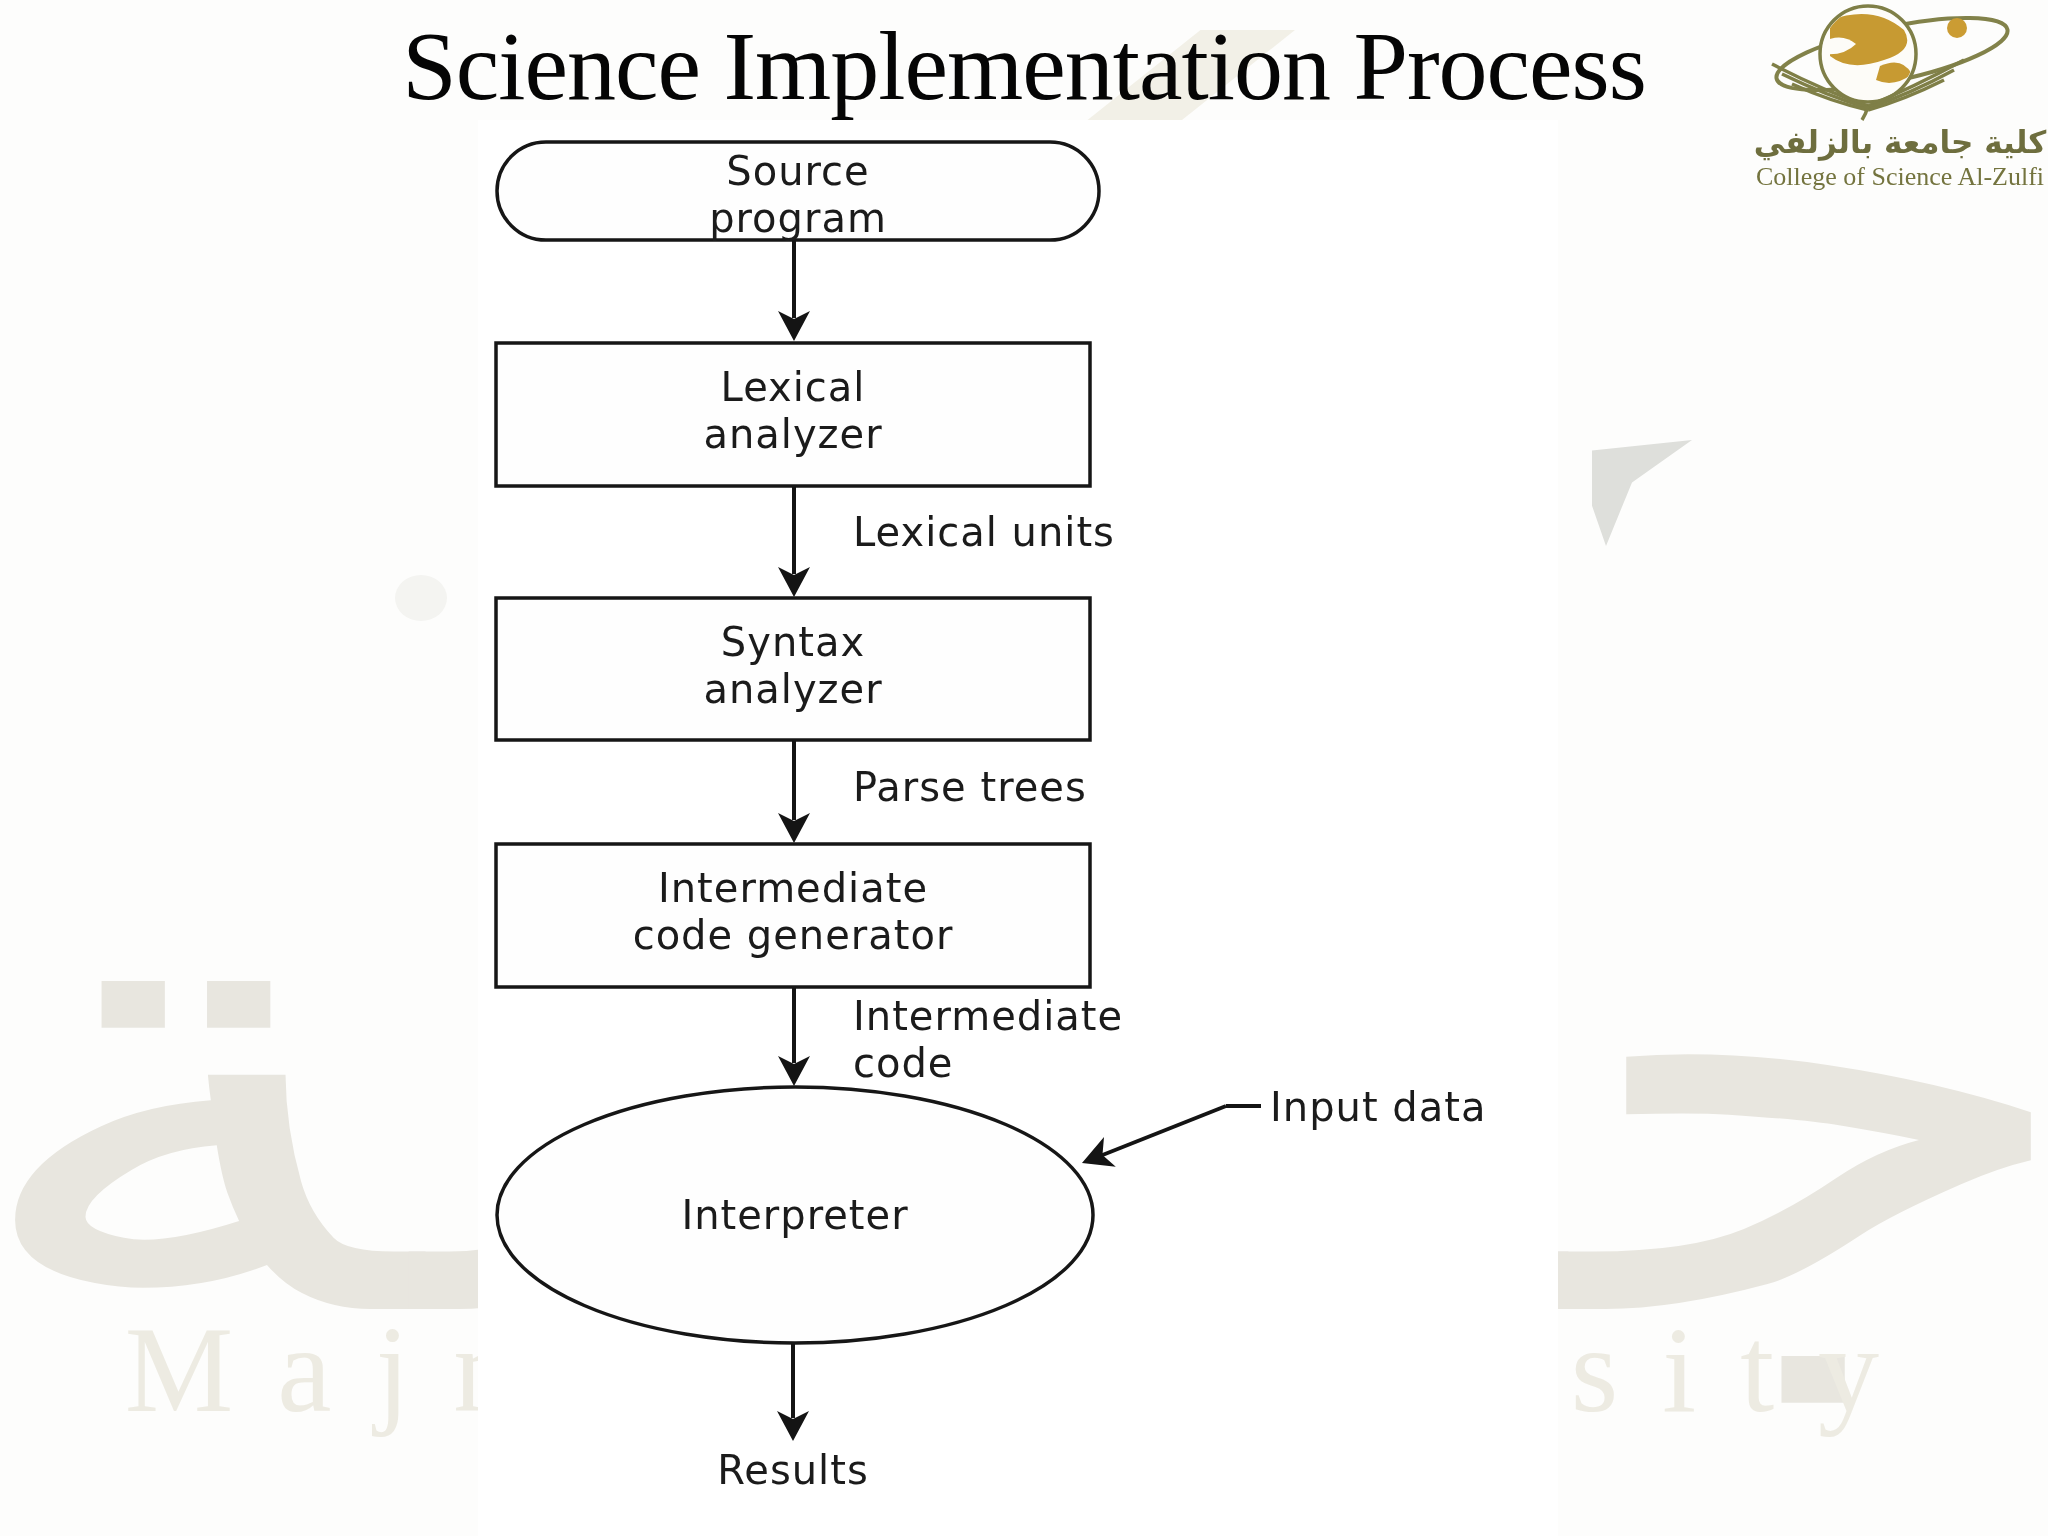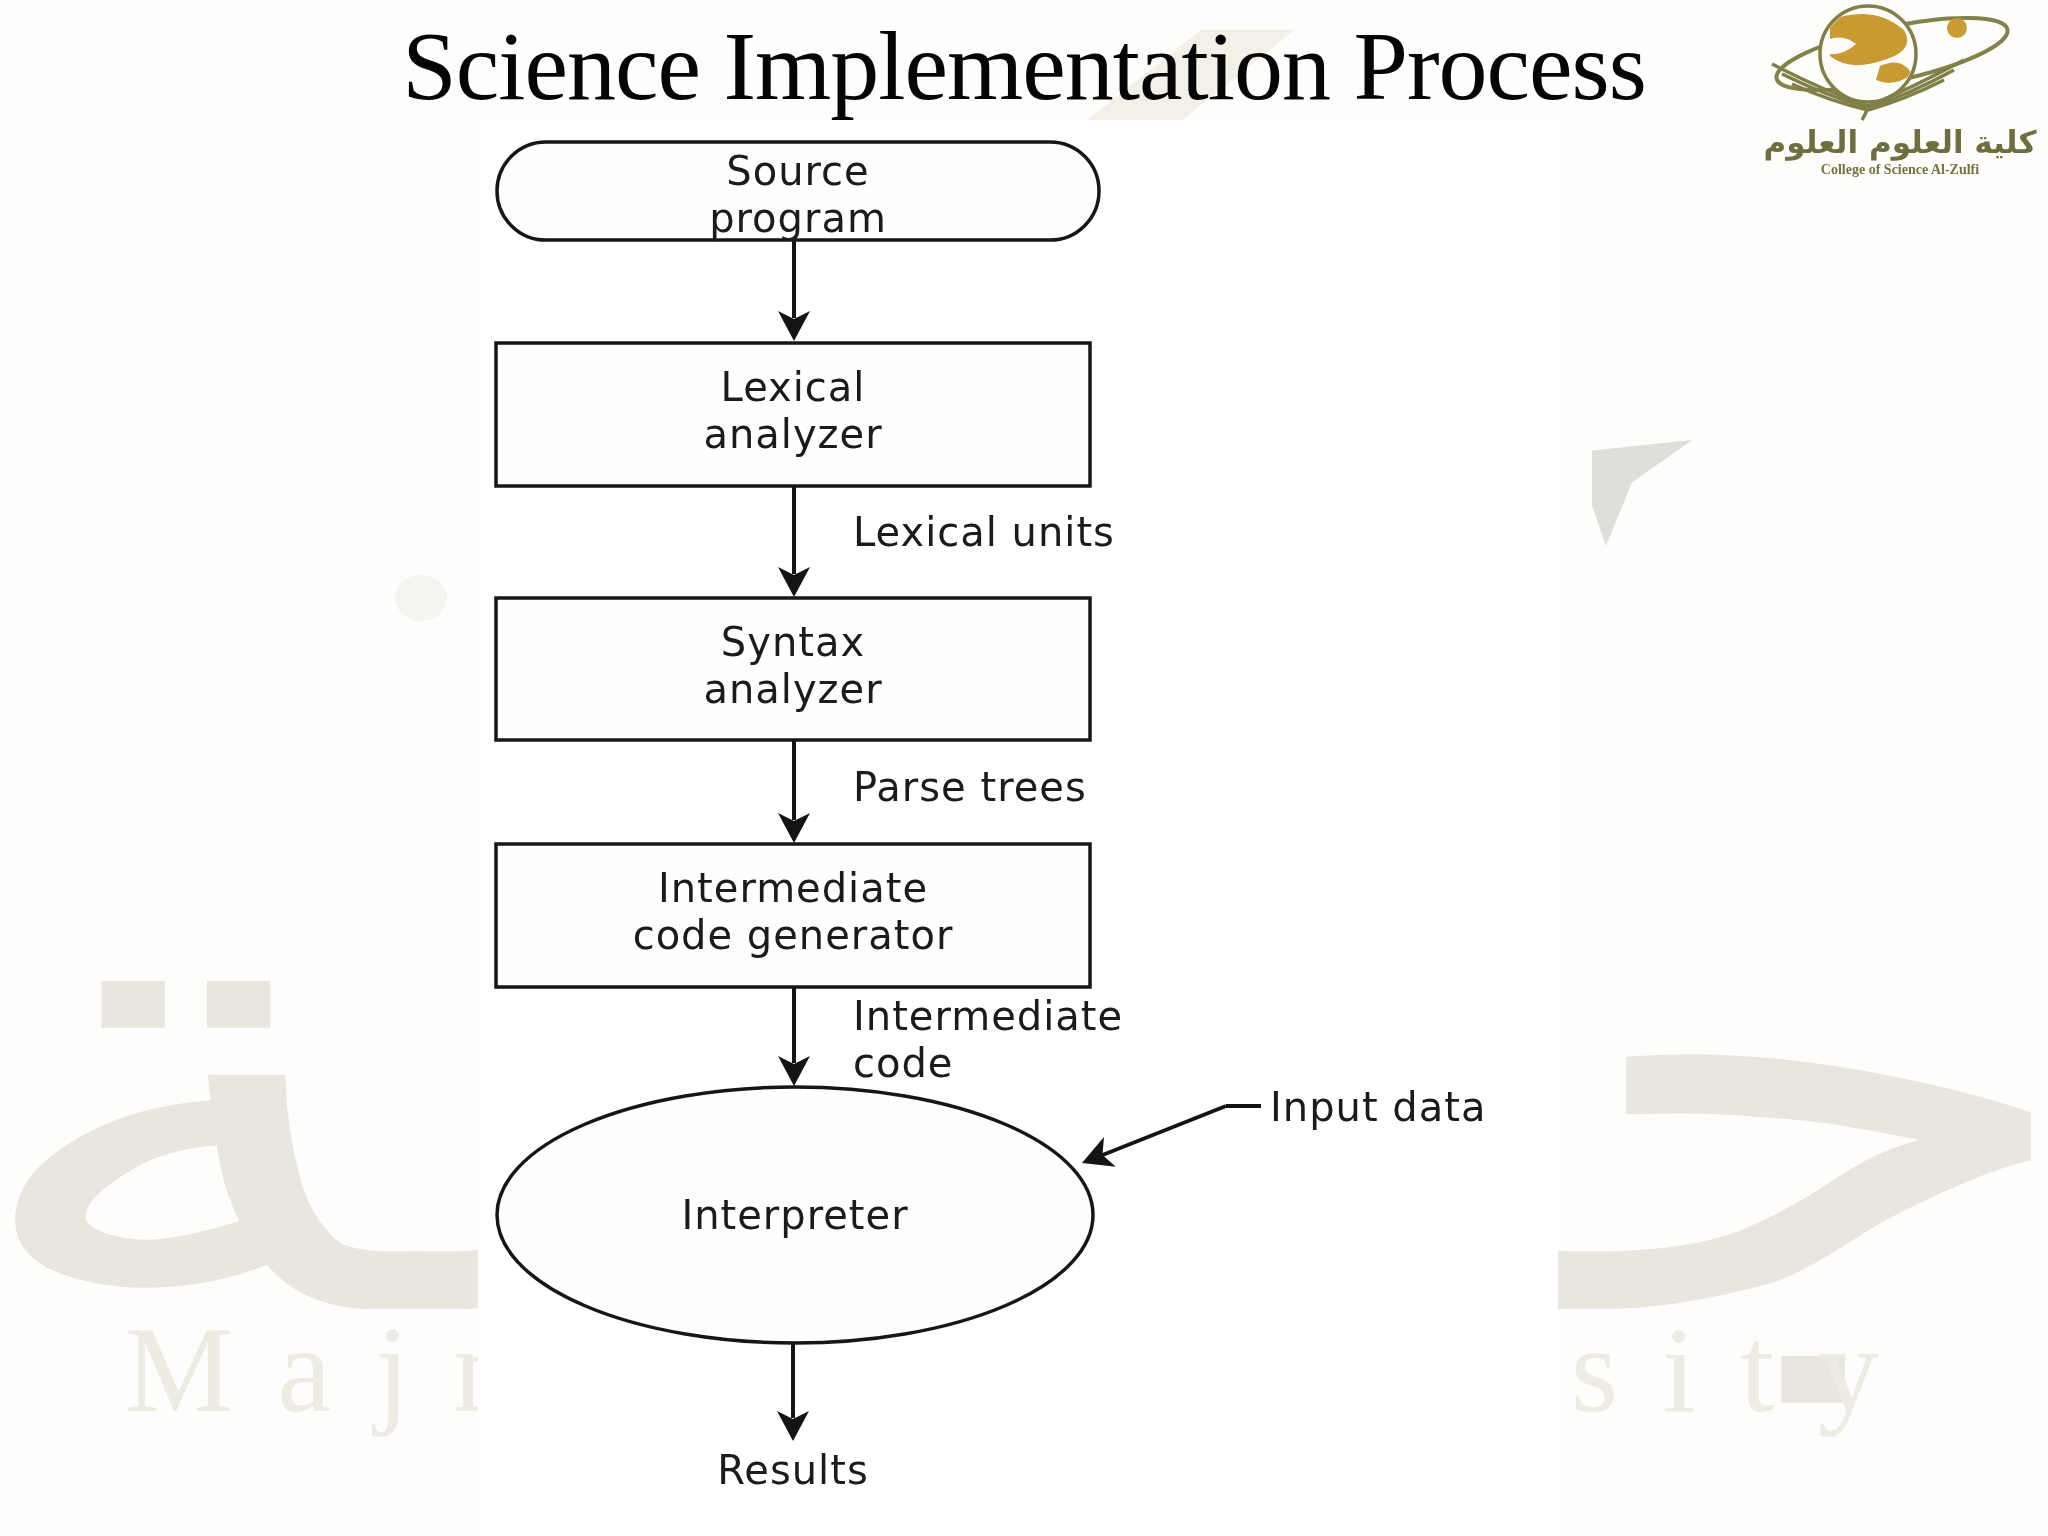--- a/index.html
+++ b/index.html
@@ -48,21 +48,21 @@
   .page-title{
     position:absolute;z-index:5;top:10px;left:0;width:2048px;
     text-align:center;font-family:"Liberation Serif",serif;
     font-size:98px;letter-spacing:-1px;color:#050505;white-space:nowrap;
   }
 
   
   .logo{position:absolute;z-index:5;left:1752px;top:2px;width:296px;text-align:center;}
   .logo .ar{font-family:"DejaVu Sans",sans-serif;font-weight:bold;font-size:31px;
             color:#6e6e3e;line-height:1.05;margin-top:0px;direction:rtl;}
-  .logo .en{font-family:"Liberation Serif",serif;font-weight:bold;font-size:14px;
+  .logo .en{font-family:"Liberation Serif",serif;font-weight:normal;font-size:26px;
             color:#74743f;margin-top:3px;}
 </style>
 </head>
 <body>
 
 <div class="wm wm-arabic">جامعة</div>
 <div class="wm wm-latin">Majmaah University</div>
 <div class="wm wm-wedge"></div>
 <div class="wm wm-swoosh"></div>
 <div class="wm wm-smudge"></div>
@@ -85,21 +85,21 @@
     <g fill="none" stroke="#7f7f47" stroke-width="3.5">
       <path d="M20,62 Q70,88 116,104"></path>
       <path d="M30,72 Q75,94 116,106"></path>
       <path d="M40,82 Q80,100 116,108"></path>
       <path d="M212,58 Q160,86 116,104"></path>
       <path d="M202,68 Q158,92 116,106"></path>
       <path d="M192,78 Q152,98 116,108"></path>
       <path d="M116,104 Q114,112 110,118"></path>
     </g>
   </svg>
-  <div class="ar">كلية العلوم العلوم</div>
+  <div class="ar">كلية جامعة بالزلفي</div>
   <div class="en">College of Science Al-Zulfi</div>
 </div>
 
 <svg class="diagram" width="2048" height="1536" viewBox="0 0 2048 1536">
 
   <rect x="478" y="120" width="1080" height="1416" fill="#ffffff"></rect>
 
   <rect class="shape" x="497" y="142" width="602" height="98" rx="49" ry="49"></rect>
   <text class="nodelabel" x="798" y="185">Source</text>
   <text class="nodelabel" x="798" y="232">program</text>

